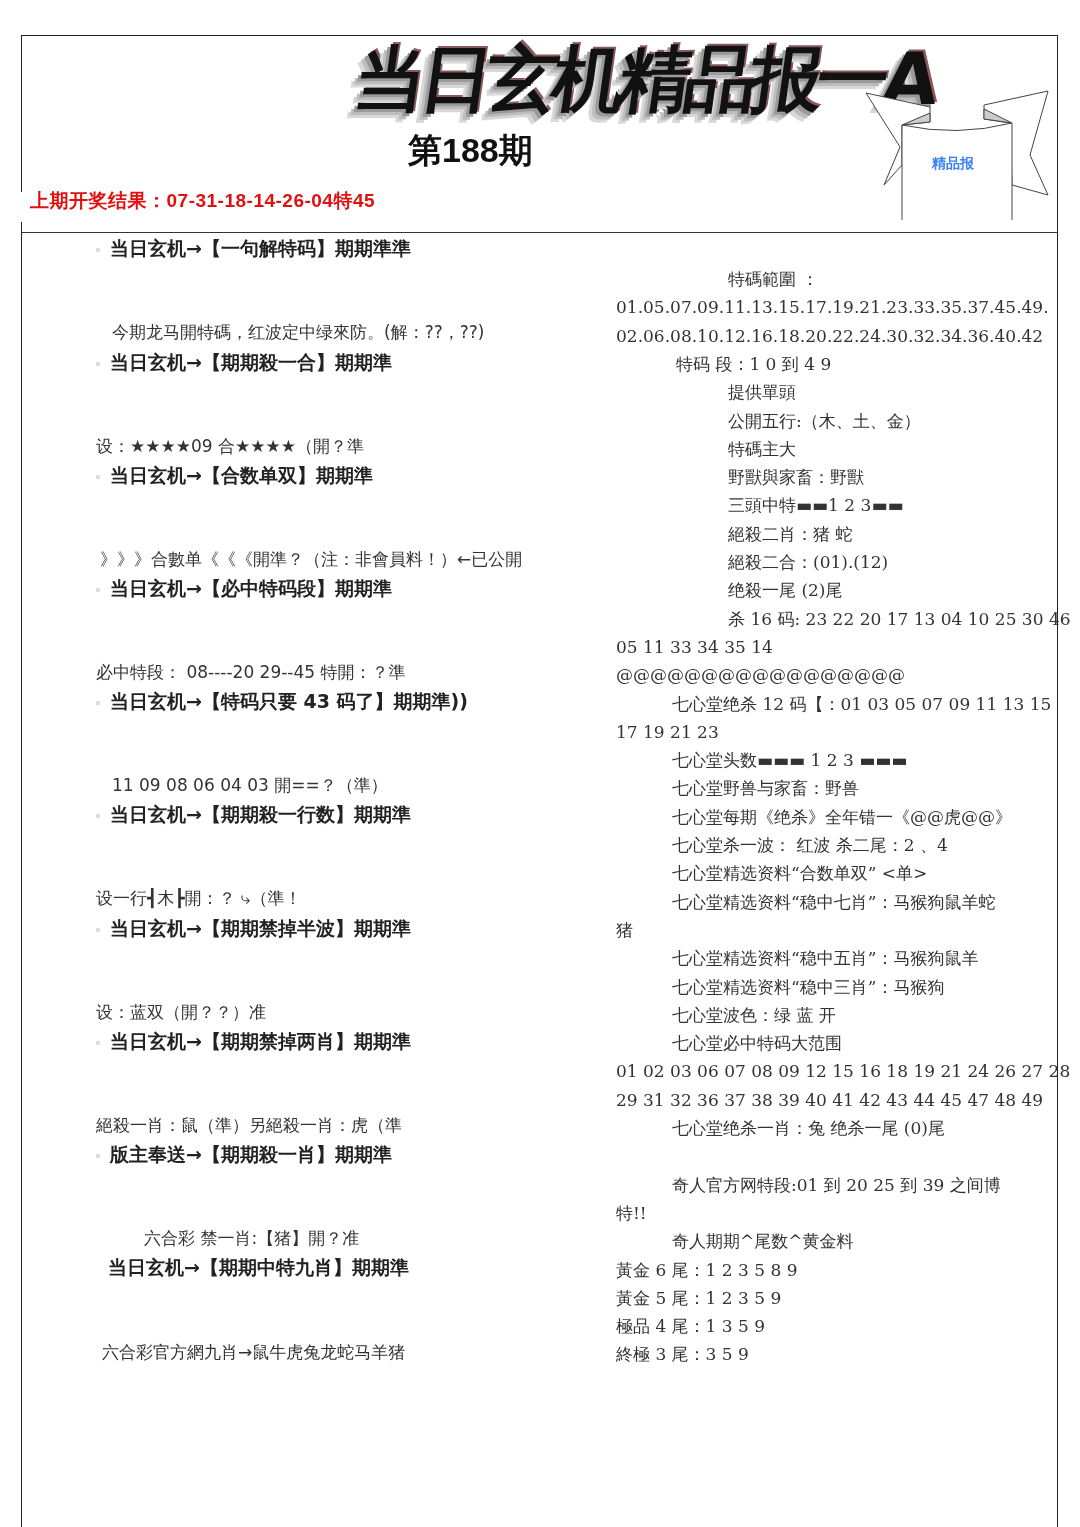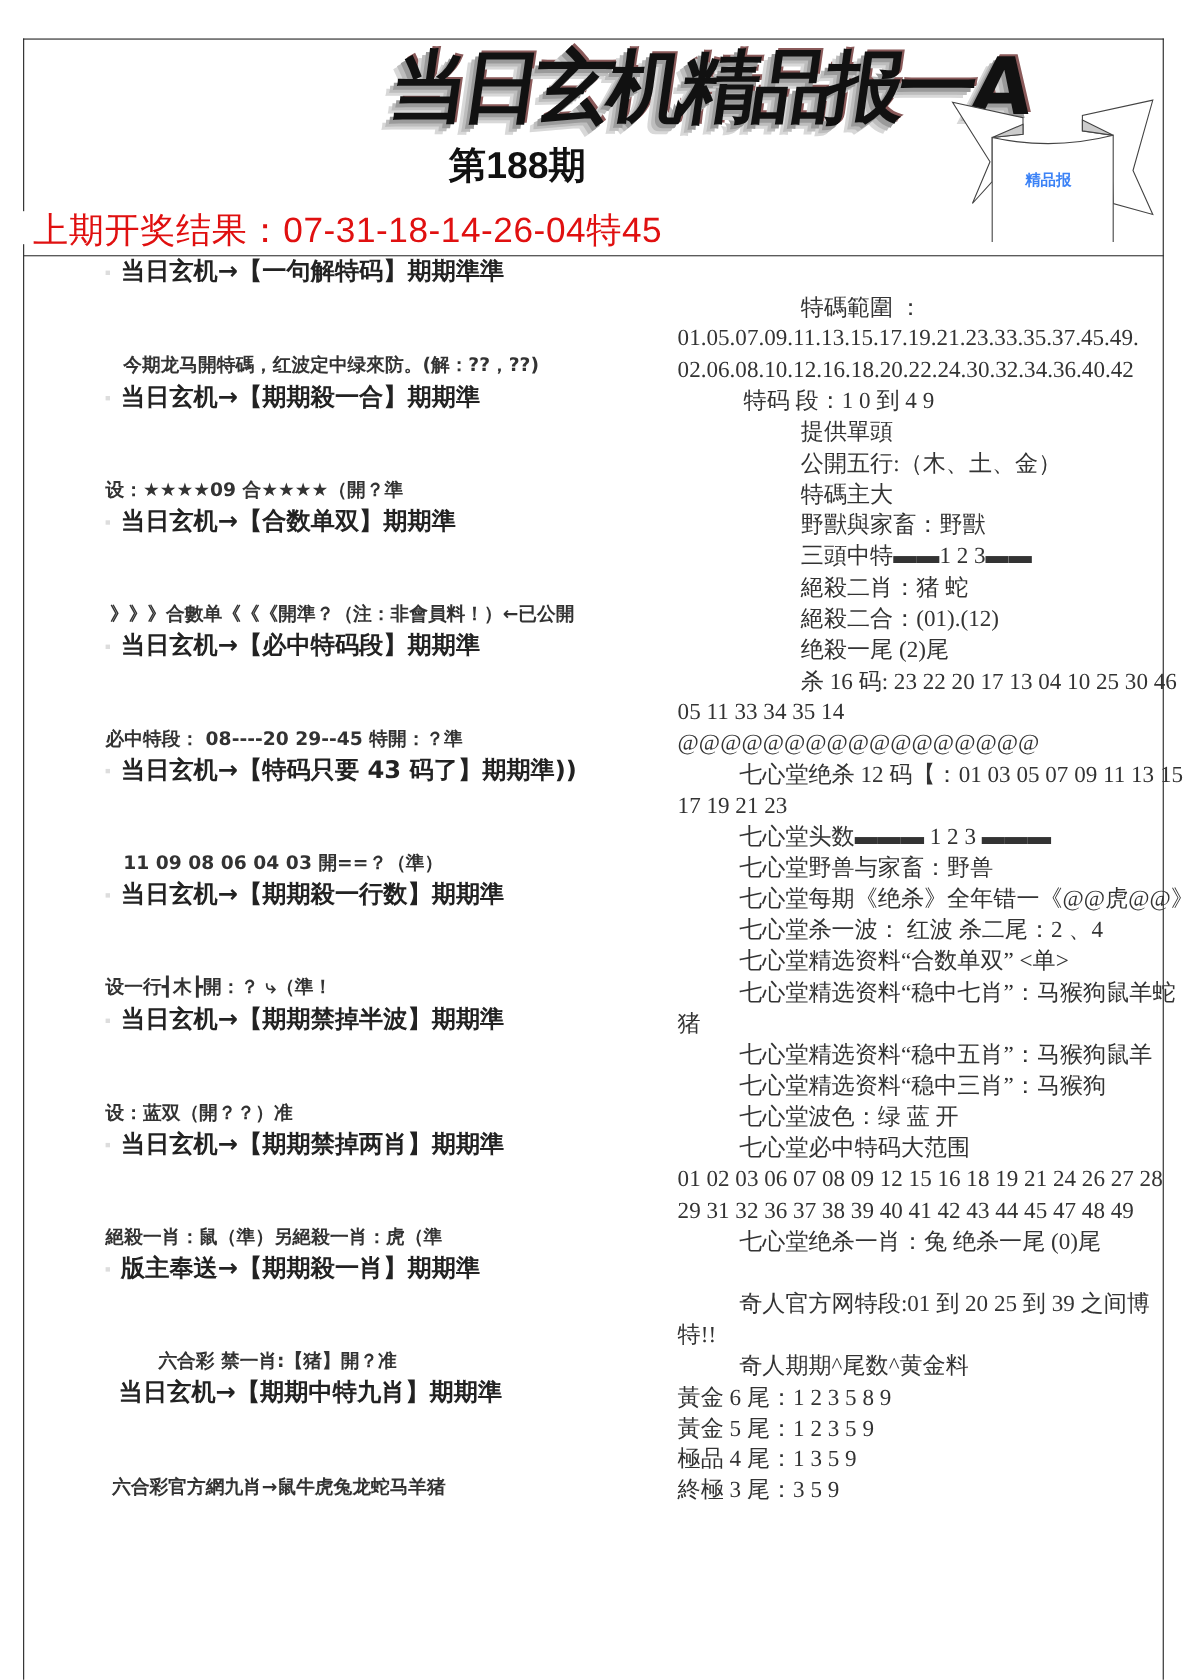--- a/index.html
+++ b/index.html
@@ -32,39 +32,39 @@
       white-space: nowrap;
     }
     .issue {
       position: absolute; left: 408px; top: 128px;
       font-family: "Liberation Sans", "DejaVu Sans", sans-serif;
       font-size: 34px; font-weight: bold; color: #111;
     }
     .last-result {
       position: absolute; left: 30px; top: 188px;
       font-family: "Liberation Sans", "DejaVu Sans", sans-serif;
-      font-size: 32px; font-weight: normal; color: #e01010; letter-spacing: 0.5px;
+      font-size: 19px; font-weight: bold; color: #e01010; letter-spacing: 0.5px;
       white-space: nowrap;
     }
     .badge-wrap { position: absolute; left: 862px; top: 85px; width: 190px; height: 135px; }
     .badge-label {
       position: absolute; left: 932px; top: 155px;
       font-family: "DejaVu Sans", sans-serif; font-weight: bold;
       font-size: 14px; color: #3b82f6;
     }
 
     .left-col { position: absolute; left: 96px; top: 0; width: 490px; }
-    .row { position: absolute; white-space: nowrap; font-size: 22px; line-height: 22px; }
+    .row { position: absolute; white-space: nowrap; font-size: 19px; line-height: 22px; }
     .bold {
       font-family: "DejaVu Sans", "Liberation Sans", sans-serif; font-weight: bold; color: #222;
     }
     .bullet { display: inline-block; width: 4px; height: 4px; background: #ddd; margin-right: 10px; vertical-align: middle; }
-    .plain { font-family: "DejaVu Sans", sans-serif; color: #333; font-size: 17px; font-weight: bold; }
+    .plain { font-family: "DejaVu Sans", sans-serif; color: #333; font-size: 17px; }
 
-    .right-col .row { font-size: 21px; color: #333; font-family: Liberation Serif, serif; }
+    .right-col .row { font-size: 17px; color: #333; }
   </style>
 </head>
 <body>
 
 <div class="frame"></div>
 <div class="frame-gap"></div>
 <div class="header-sep"></div>
 
 <div class="title">当日玄机精品报一A</div>
 <div class="issue">第188期</div>

